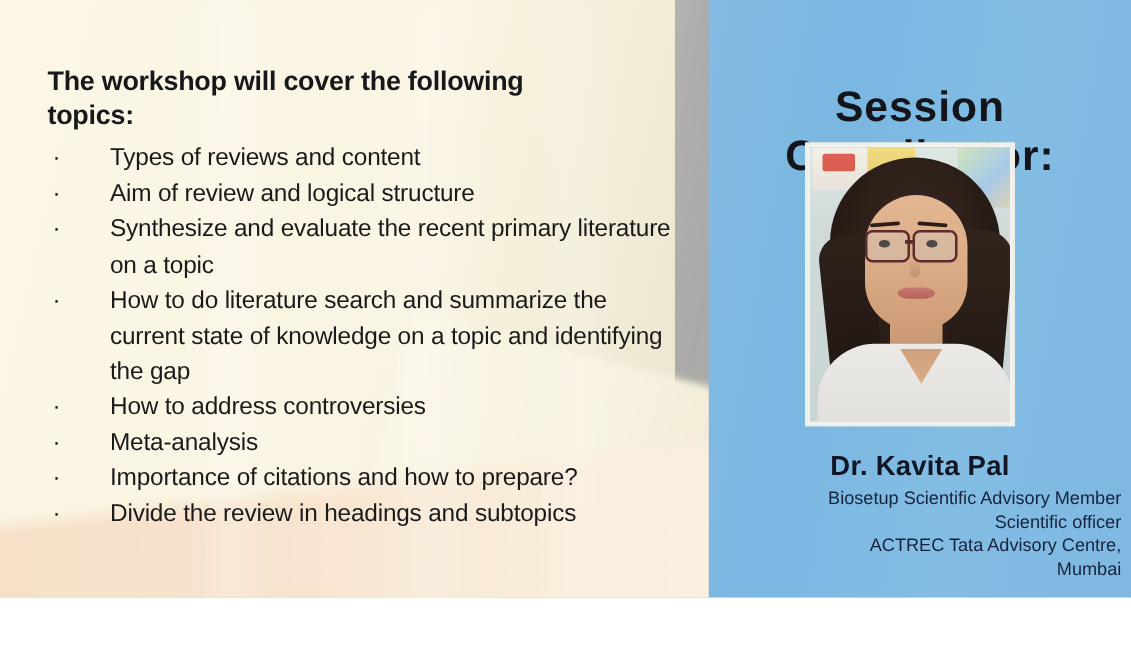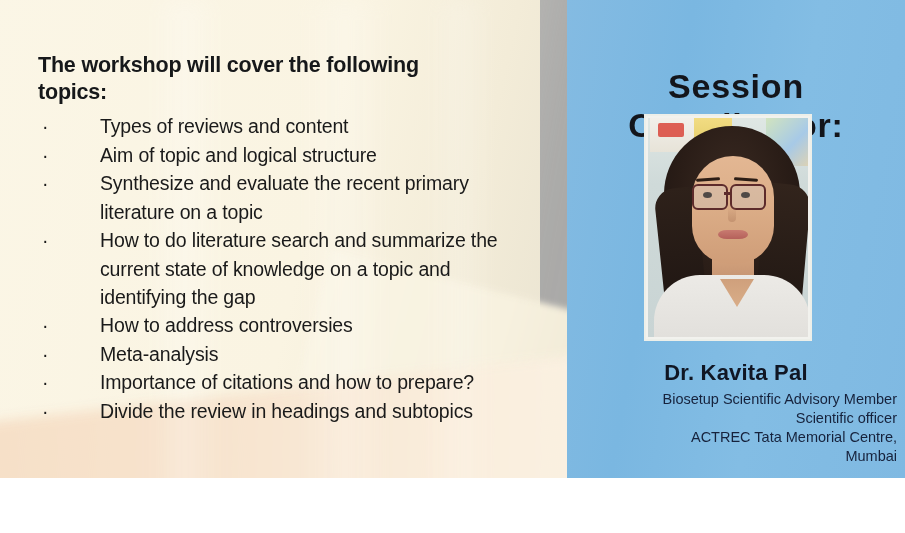--- a/index.html
+++ b/index.html
@@ -114,21 +114,20 @@
     width: 46px;
     flex: 0 0 46px;
     text-align: left;
     padding-left: 4px;
     font-size: 19.5px;
     line-height: 1.46;
     color: #1a1a1a;
   }
   .bullet-text {
     flex: 1 1 auto;
-    margin-left: 12px;
   }
 
   
   .panel {
     position: absolute;
     left: 567px;
     top: 0;
     width: 338px;
     height: 493px;
     background: #7cb9e2;
@@ -290,21 +289,21 @@
   <div class="content-left">
     <h1 class="heading">The workshop will cover the following topics:</h1>
 
     <ul class="bullet-list">
       <li class="bullet-item">
         <span class="bullet-mark">·</span>
         <span class="bullet-text">Types of reviews and content</span>
       </li>
       <li class="bullet-item">
         <span class="bullet-mark">·</span>
-        <span class="bullet-text">Aim of topic and logical structure</span>
+        <span class="bullet-text">Aim of review and logical structure</span>
       </li>
       <li class="bullet-item">
         <span class="bullet-mark">·</span>
         <span class="bullet-text">Synthesize and evaluate the recent primary literature on a topic</span>
       </li>
       <li class="bullet-item">
         <span class="bullet-mark">·</span>
         <span class="bullet-text">How to do literature search and summarize the current state of knowledge on a topic and identifying the gap</span>
       </li>
       <li class="bullet-item">
@@ -355,18 +354,18 @@
           <div class="ph-shirt-v"></div>
         </div>
       </div>
     </div>
 
     <div class="person-name">Dr. Kavita Pal</div>
 
     <div class="credentials">
       <div>Biosetup Scientific Advisory Member</div>
       <div>Scientific officer</div>
-      <div>ACTREC Tata Memorial Centre,</div>
+      <div>ACTREC Tata Advisory Centre,</div>
       <div>Mumbai</div>
     </div>
   </div>
 
 </div>
 
 </body></html>

